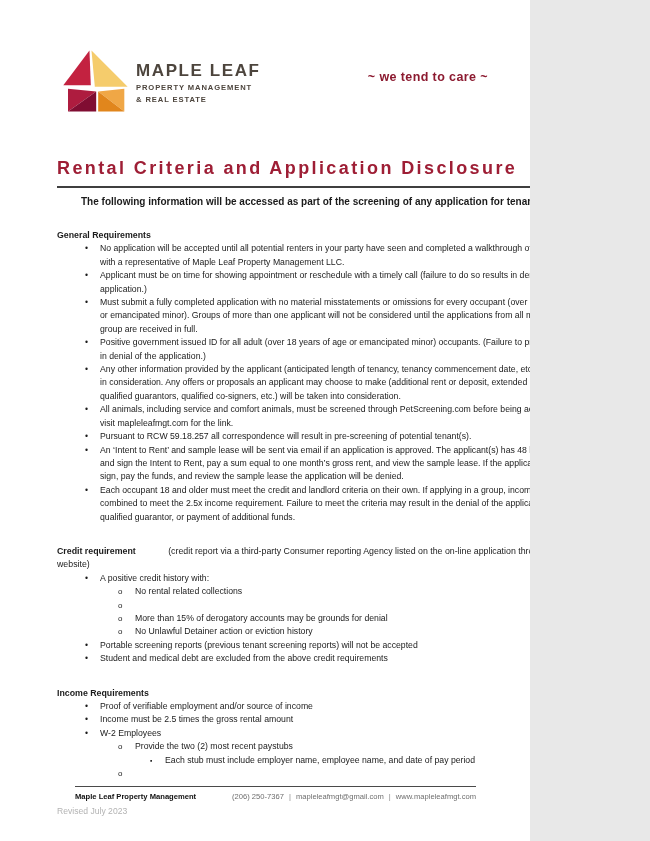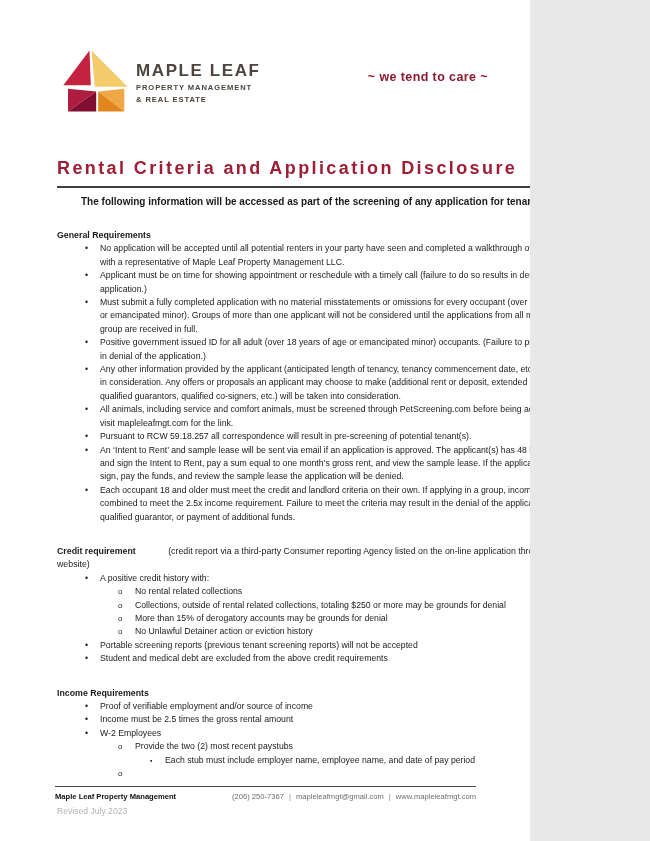--- a/index.html
+++ b/index.html
@@ -36,21 +36,21 @@
   .li .m { flex:0 0 auto; }
   .li .t { flex:1 1 auto; }
   .l1 { padding-left:28px; }  .l1 .m { width:15px; }
   .l2 { padding-left:61px; }  .l2 .m { width:17px; font-size:8px; }
   .l3 { padding-left:93px; }  .l3 .m { width:15px; font-size:6.5px; }
 
   .revised { color:#b3b3b3; font-size:8.6px; margin-top:26px; }
 
   
   .footer {
-    position:absolute; left:55px; right:54px; top:786px;
+    position:absolute; left:75px; right:54px; top:786px;
     border-top:1.5px solid #4a4a4a; padding-top:5px;
     display:flex; justify-content:space-between; align-items:baseline;
     font-size:7.6px;
   }
   .f-company { font-weight:bold; color:#111111; }
   .f-contact { color:#6e6e6e; }
   .f-contact .sep { margin:0 5px; color:#8a8a8a; }
 </style>
 </head>
 <body>
@@ -124,21 +124,20 @@
       <div class="li l1">
           <span class="m">•</span>
           <span class="t">A positive credit history with:</span>
         </div>
       <div class="li l2">
           <span class="m">o</span>
           <span class="t">No rental related collections</span>
         </div>
       <div class="li l2">
           <span class="m">o</span>
-          <span class="t">Collections, outside of rental related collections, totaling $250 or more may be grounds for denial</span>
         </div>
       <div class="li l2">
           <span class="m">o</span>
           <span class="t">More than 15% of derogatory accounts may be grounds for denial</span>
         </div>
       <div class="li l2">
           <span class="m">o</span>
           <span class="t">No Unlawful Detainer action or eviction history</span>
         </div>
       <div class="li l1">

